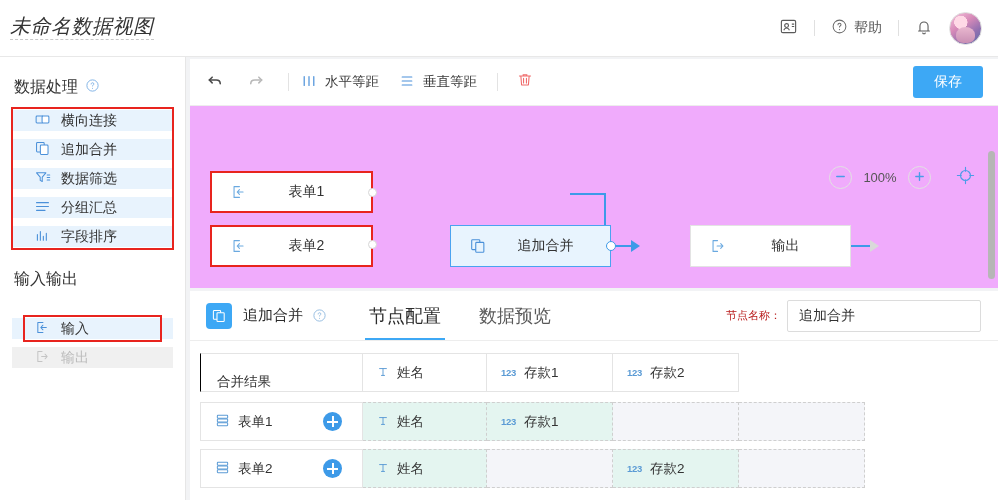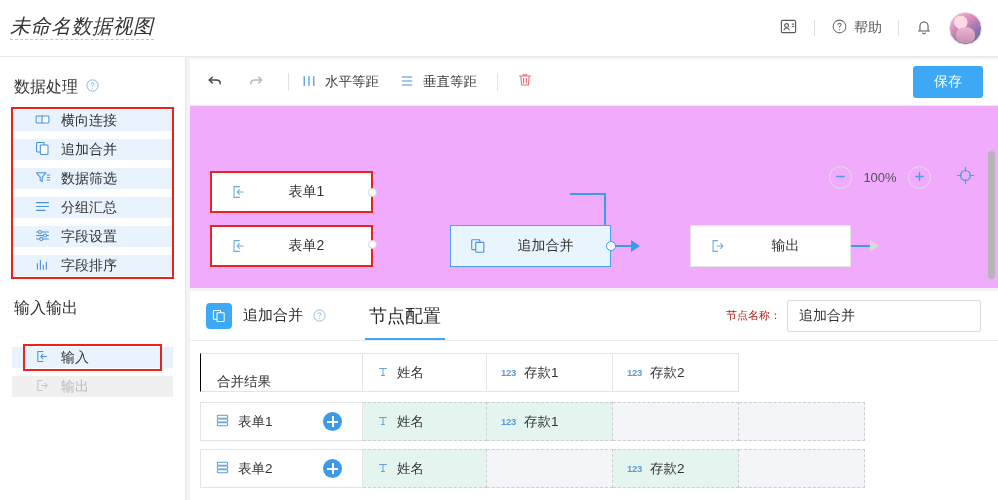--- a/index.html
+++ b/index.html
@@ -272,31 +272,20 @@
         </span>
         <span>数据筛选</span>
       </div>
       <div class="side-item">
         <span>
           <svg width="17" height="17" viewBox="0 0 20 20" fill="none" stroke="#4a90d9" stroke-width="1.3">
             <path d="M3 5.5h14M3 10h14M3 14.5h10" stroke-linecap="round"></path>
           </svg>
         </span>
         <span>分组汇总</span>
-      </div>
-      <div class="side-item">
-        <span>
-          <svg width="17" height="17" viewBox="0 0 20 20" fill="none" stroke="#4a90d9" stroke-width="1.2">
-            <path d="M3 6h14M3 10h14M3 14h14" stroke-linecap="round"></path>
-            <circle cx="7" cy="6" r="1.8" fill="#fff"></circle>
-            <circle cx="13" cy="10" r="1.8" fill="#fff"></circle>
-            <circle cx="8.5" cy="14" r="1.8" fill="#fff"></circle>
-          </svg>
-        </span>
-        <span>字段设置</span>
       </div>
       <div class="side-item">
         <span>
           <svg width="17" height="17" viewBox="0 0 20 20" fill="none" stroke="#4a90d9" stroke-width="1.3">
             <path d="M4 15.5V9M7.5 15.5V5.5M11 15.5V11M14.5 15.5V7.5" stroke-linecap="round"></path>
           </svg>
         </span>
         <span>字段排序</span>
       </div>
     </div>
@@ -473,20 +462,21 @@
         <div class="p-title">追加合并</div>
         <div class="p-help">
           <svg width="15" height="15" viewBox="0 0 20 20" fill="none" stroke="#95bce0" stroke-width="1.3">
             <circle cx="10" cy="10" r="7.5"></circle>
             <path d="M8.2 8c0-1 .8-1.7 1.8-1.7s1.8.7 1.8 1.6c0 1.4-1.8 1.4-1.8 2.8" stroke-linecap="round"></path>
             <circle cx="10" cy="13.6" r=".75" fill="#95bce0" stroke="none"></circle>
           </svg>
         </div>
         <div class="tabs">
           <div class="tab active">节点配置</div>
+          <div class="tab">数据预览</div>
         </div>
         <div class="nodename">
           <span class="nodename-label">节点名称：</span>
           <div class="nodename-input">追加合并</div>
         </div>
       </div>
 
       <div class="tbl">
 
         <div class="trow hrow">

